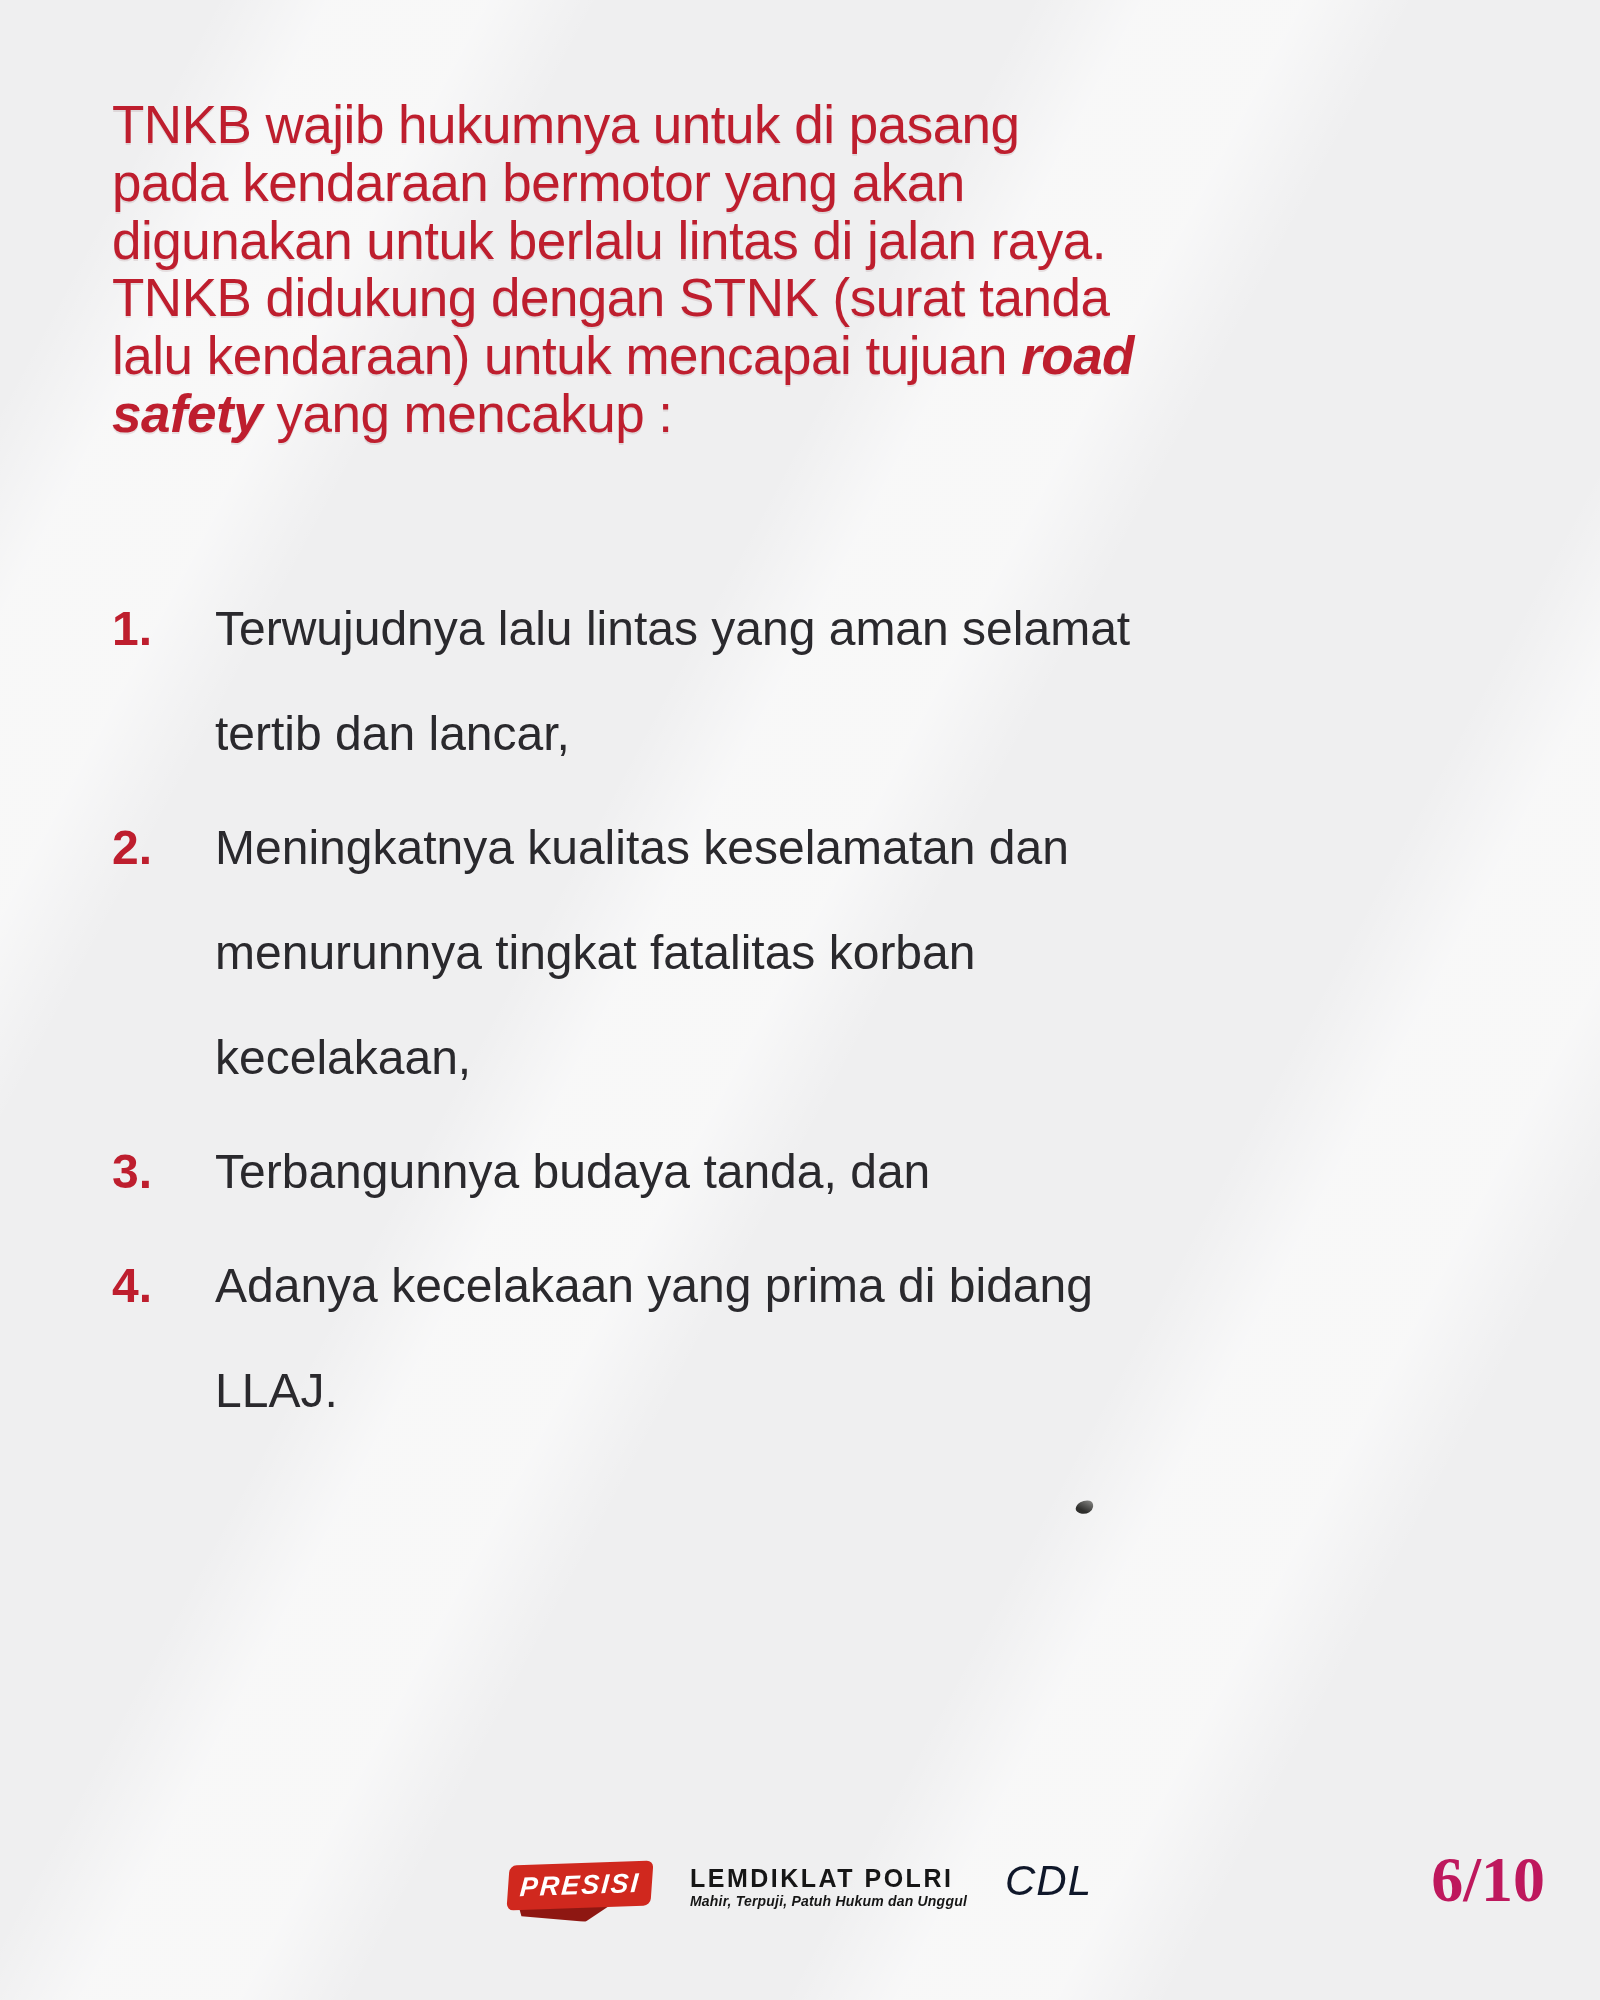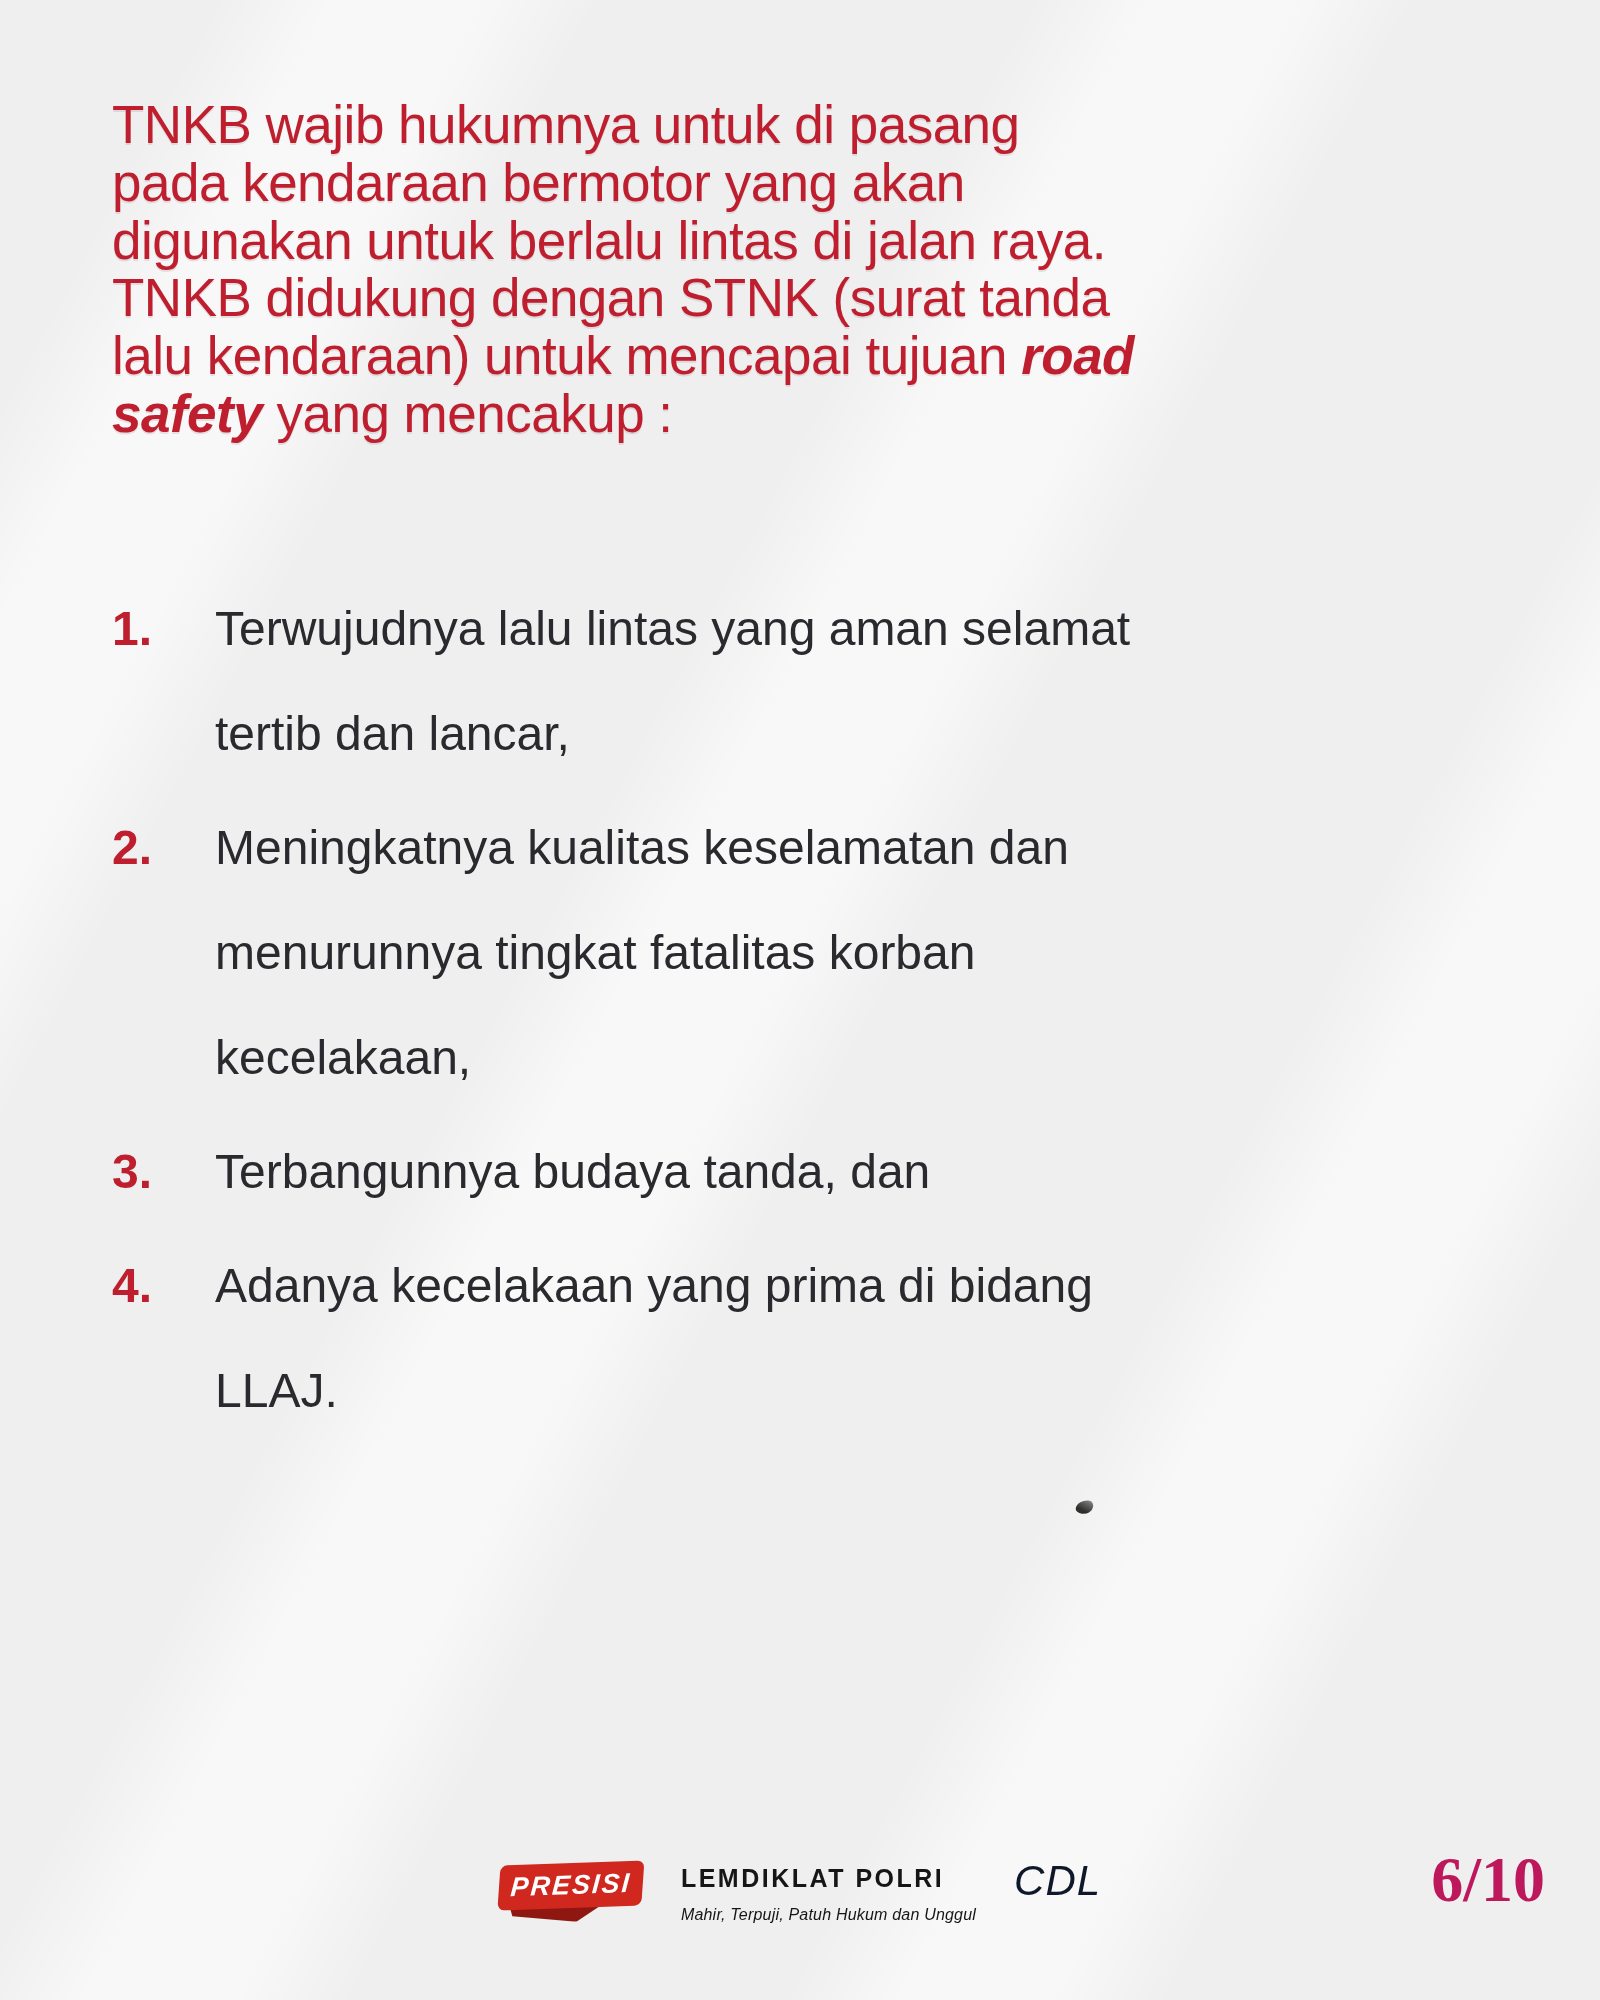--- a/index.html
+++ b/index.html
@@ -69,21 +69,21 @@
   }
   .presisi-label {
     color:#ffffff; font-weight:bold; font-style:italic;
     font-size:27px; letter-spacing:2px;
   }
   .lemdiklat-block { padding-top:3px; color:#161616; }
   .lemdiklat-title {
     font-size:25px; font-weight:bold; letter-spacing:2.5px;
   }
   .lemdiklat-tagline {
-    font-size:16px; font-weight:normal; font-style:italic; margin-top:13px;
+    font-size:14px; font-weight:bold; font-style:italic; margin-top:0;
     letter-spacing:0.2px;
   }
   .cdl-label {
     font-size:42px; font-weight:normal; font-style:italic;
     color:#0f172a; letter-spacing:1px; margin-top:-4px;
   }
   .page-indicator {
     position:absolute; right:55px; top:-10px;
     font-family:"Liberation Serif","DejaVu Serif",serif;
     font-weight:bold; font-size:64px; color:#be185d;

